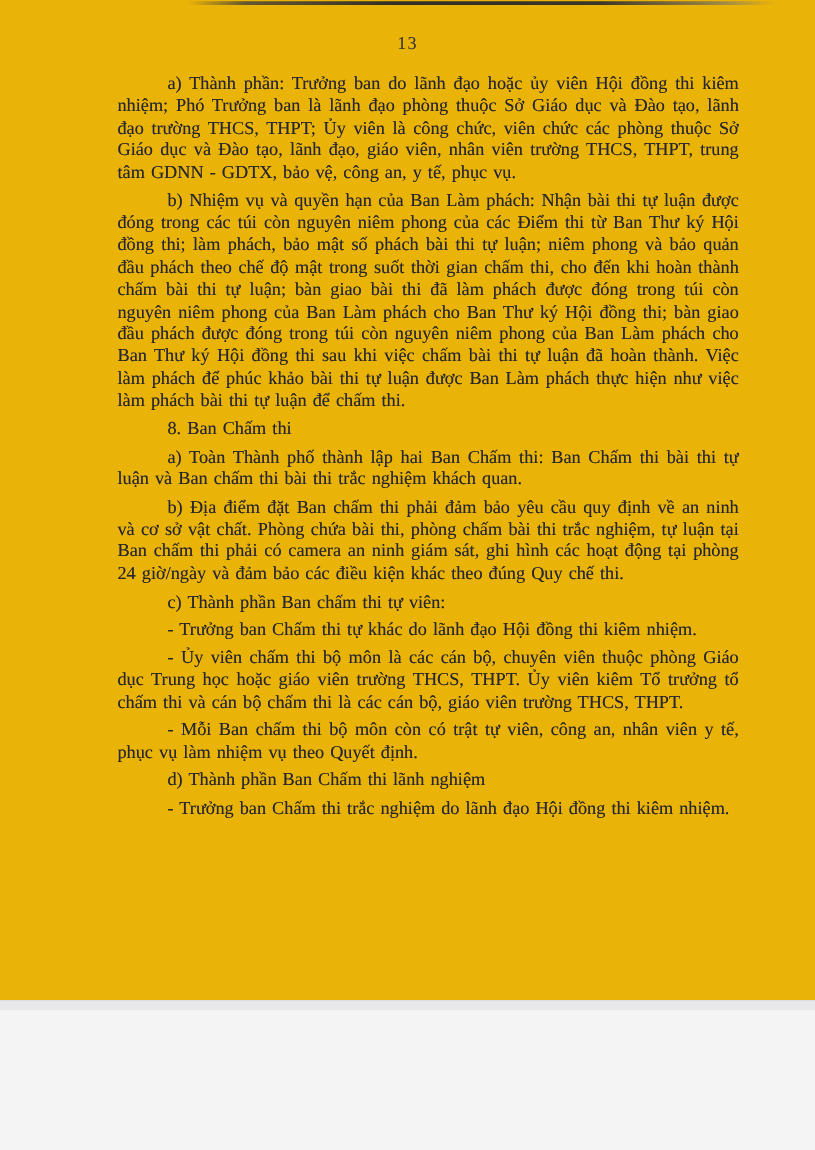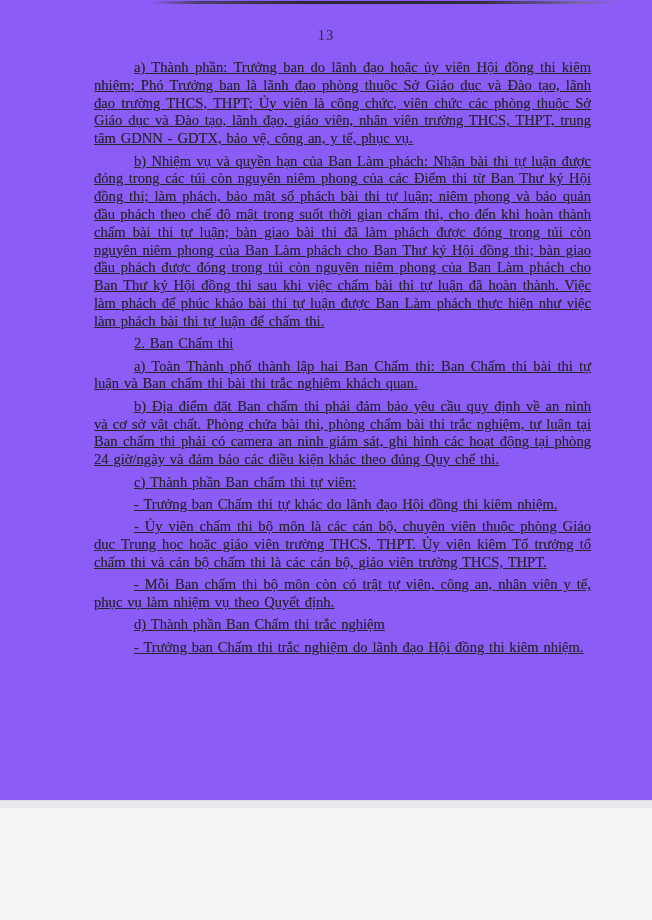--- a/index.html
+++ b/index.html
@@ -5,21 +5,21 @@
   html, body {
     margin: 0;
     padding: 0;
     background: #f4f4f5;
   }
   .page {
     position: relative;
     width: 652px;
     height: 808px;
     margin: 0 auto;
-    background: #8b5cf6;
+    background: #eab308;
     overflow: hidden;
     font-family: "Liberation Serif", "DejaVu Serif", serif;
     color: #26262d;
   }
   
   .scan-artifact-top {
     position: absolute;
     top: 1px;
     left: 150px;
     width: 470px;
@@ -60,21 +60,20 @@
     width: 497px;
   }
   .doc-body p {
     margin: 0 0 4.6px 0;
     font-size: 14.6px;
     line-height: 17.8px;
     text-align: justify;
     text-indent: 40px;
     word-spacing: 1.2px;
     text-shadow: 0 0 0.45px rgba(38,38,48,0.55);
-    text-decoration: underline;
   }
   .signature {
     position: absolute;
     left: 585px;
     top: 851px;
     width: 64px;
     height: 46px;
   }
   .signature svg { display: block; width: 100%; height: 100%; }
 </style>
@@ -83,28 +82,28 @@
 
 <div class="page">
 
   <div class="scan-artifact-top"></div>
 
   <div class="page-number">13</div>
 
   <div class="doc-body">
     <p>a) Thành phần: Trưởng ban do lãnh đạo hoặc ủy viên Hội đồng thi kiêm nhiệm; Phó Trưởng ban là lãnh đạo phòng thuộc Sở Giáo dục và Đào tạo, lãnh đạo trường THCS, THPT; Ủy viên là công chức, viên chức các phòng thuộc Sở Giáo dục và Đào tạo, lãnh đạo, giáo viên, nhân viên trường THCS, THPT, trung tâm GDNN - GDTX, bảo vệ, công an, y tế, phục vụ.</p>
     <p>b) Nhiệm vụ và quyền hạn của Ban Làm phách: Nhận bài thi tự luận được đóng trong các túi còn nguyên niêm phong của các Điểm thi từ Ban Thư ký Hội đồng thi; làm phách, bảo mật số phách bài thi tự luận; niêm phong và bảo quản đầu phách theo chế độ mật trong suốt thời gian chấm thi, cho đến khi hoàn thành chấm bài thi tự luận; bàn giao bài thi đã làm phách được đóng trong túi còn nguyên niêm phong của Ban Làm phách cho Ban Thư ký Hội đồng thi; bàn giao đầu phách được đóng trong túi còn nguyên niêm phong của Ban Làm phách cho Ban Thư ký Hội đồng thi sau khi việc chấm bài thi tự luận đã hoàn thành. Việc làm phách để phúc khảo bài thi tự luận được Ban Làm phách thực hiện như việc làm phách bài thi tự luận để chấm thi.</p>
-    <p>2. Ban Chấm thi</p>
+    <p>8. Ban Chấm thi</p>
     <p>a) Toàn Thành phố thành lập hai Ban Chấm thi: Ban Chấm thi bài thi tự luận và Ban chấm thi bài thi trắc nghiệm khách quan.</p>
     <p>b) Địa điểm đặt Ban chấm thi phải đảm bảo yêu cầu quy định về an ninh và cơ sở vật chất. Phòng chứa bài thi, phòng chấm bài thi trắc nghiệm, tự luận tại Ban chấm thi phải có camera an ninh giám sát, ghi hình các hoạt động tại phòng 24 giờ/ngày và đảm bảo các điều kiện khác theo đúng Quy chế thi.</p>
     <p>c) Thành phần Ban chấm thi tự viên:</p>
     <p>- Trưởng ban Chấm thi tự khác do lãnh đạo Hội đồng thi kiêm nhiệm.</p>
     <p>- Ủy viên chấm thi bộ môn là các cán bộ, chuyên viên thuộc phòng Giáo dục Trung học hoặc giáo viên trường THCS, THPT. Ủy viên kiêm Tổ trưởng tổ chấm thi và cán bộ chấm thi là các cán bộ, giáo viên trường THCS, THPT.</p>
     <p>- Mỗi Ban chấm thi bộ môn còn có trật tự viên, công an, nhân viên y tế, phục vụ làm nhiệm vụ theo Quyết định.</p>
-    <p>d) Thành phần Ban Chấm thi trắc nghiệm</p>
+    <p>d) Thành phần Ban Chấm thi lãnh nghiệm</p>
     <p>- Trưởng ban Chấm thi trắc nghiệm do lãnh đạo Hội đồng thi kiêm nhiệm.</p>
   </div>
 
   <div class="signature">
     <svg viewBox="0 0 64 46" xmlns="http://www.w3.org/2000/svg">
       <path d="M17 6 C 12 10, 9.5 19, 11.5 25.5 C 12.8 29.5, 16.5 30, 18.5 24.5 C 20.5 18.5, 20.5 10, 18.5 6.5 C 17.5 4.5, 16 5.5, 16.8 9" fill="none" stroke="#3642a6" stroke-width="1.9" stroke-linecap="round"></path>
       <path d="M17.5 14 L 19.5 26.5 C 26 30.5, 45 32.5, 61 30.5" fill="none" stroke="#3642a6" stroke-width="1.4" stroke-linecap="round"></path>
     </svg>
   </div>
 

